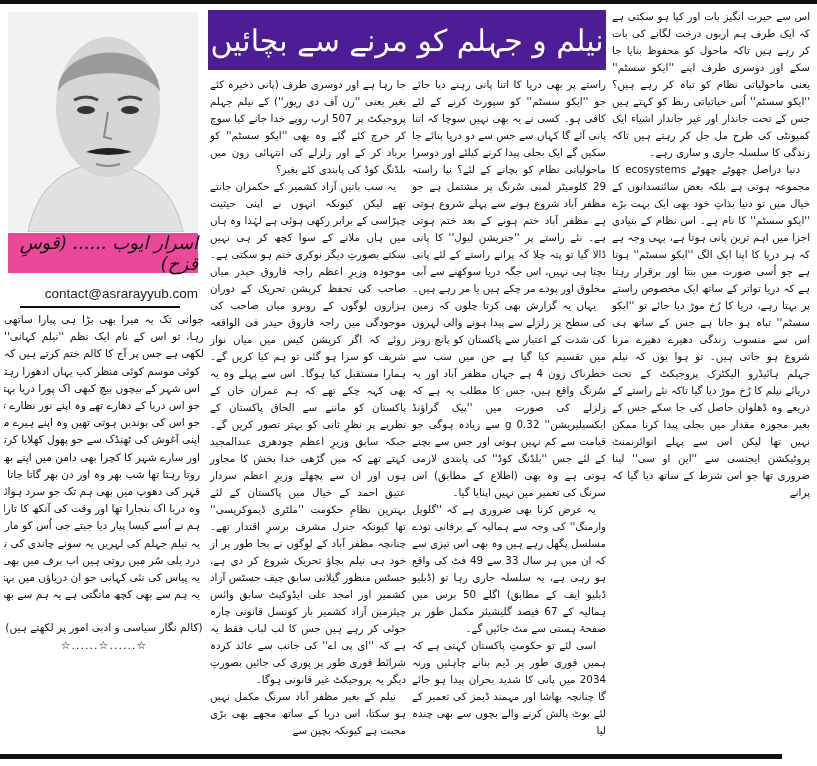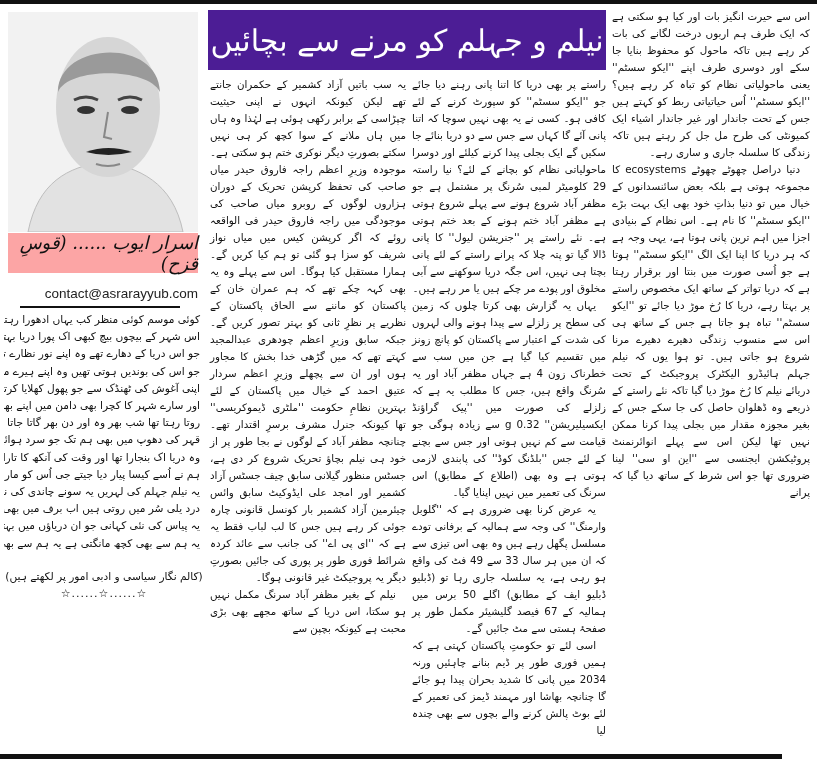--- a/index.html
+++ b/index.html
@@ -4,21 +4,21 @@
 <style>
   html, body { margin: 0; padding: 0; background: #ffffff; }
   body { width: 817px; height: 766px; position: relative; overflow: hidden; font-family: "DejaVu Sans", sans-serif; color: #111; }
   .rule-top { position: absolute; left: 0; top: 0; width: 817px; height: 4px; background: #111; }
   .rule-bottom { position: absolute; left: 0; top: 754px; width: 782px; height: 5px; background: #111; }
 
   
   .author-col { position: absolute; left: 0; top: 6px; width: 205px; height: 745px; }
   .photo { position: absolute; left: 8px; top: 6px; width: 190px; height: 220px; background: linear-gradient(180deg, #f4f4f4 0%, #e9e9e9 60%, #f6f6f6 100%); overflow: hidden; }
   .photo svg { width: 100%; height: 100%; display: block; }
-  .byline-box { position: absolute; left: 8px; top: 227px; width: 190px; height: 40px; background: #fca5a5; display: flex; align-items: center; justify-content: center; direction: rtl; font-family: "DejaVu Serif", serif; font-size: 18px; font-style: italic; }
+  .byline-box { position: absolute; left: 8px; top: 227px; width: 190px; height: 40px; background: #ec4899; display: flex; align-items: center; justify-content: center; direction: rtl; font-family: "DejaVu Serif", serif; font-size: 18px; font-style: italic; }
   .email { position: absolute; left: 8px; top: 280px; width: 190px; text-align: right; font-family: "Liberation Sans", sans-serif; font-size: 13.5px; color: #222; }
   .email-rule { position: absolute; left: 20px; top: 300px; width: 160px; height: 2px; background: #111; }
   .poem { position: absolute; left: 4px; top: 305px; width: 200px; direction: rtl; text-align: right; font-size: 10.6px; line-height: 17.2px; }
   .poem .intro { text-align: justify; }
   .poem .verse { text-align: right; padding-right: 4px; white-space: nowrap; overflow: hidden; }
   .poem .note { text-align: center; margin-top: 16px; }
   .poem .stars { text-align: center; font-size: 11px; letter-spacing: 1px; direction: ltr; }
 
   
   .banner { position: absolute; left: 208px; top: 10px; width: 398px; height: 60px; background: #4c1d95; color: #fff; display: flex; align-items: center; justify-content: center; direction: rtl; font-family: "DejaVu Serif", serif; font-size: 30px; }
@@ -49,20 +49,21 @@
       <path d="M110 88 Q122 82 134 88" stroke="#444" stroke-width="3" fill="none"></path>
       <path d="M100 100 L96 125 L104 127" stroke="#888" stroke-width="2" fill="none"></path>
       <path d="M78 140 Q100 132 124 140 Q100 146 78 140 Z" fill="#222"></path>
       <path d="M88 152 Q100 156 112 152" stroke="#888" stroke-width="2" fill="none"></path>
     </svg>
   </div>
   <div class="byline-box">اسرار ایوب ...... (قوسِ قزح)</div>
   <div class="email">contact@asrarayyub.com</div>
   <div class="email-rule"></div>
   <div class="poem">
+    <div class="intro">جوانی تک یہ میرا بھی بڑا ہی پیارا ساتھی رہا، تو اس کے نام ایک نظم ''نیلم کہانی'' لکھی ہے جس پر آج کا کالم ختم کرتے ہیں کہ</div>
     <div class="verse">کوئی موسم کوئی منظر کب یہاں ادھورا رہتا تھا</div>
     <div class="verse">اس شہر کے بیچوں بیچ کبھی اک پورا دریا بہتا تھا</div>
     <div class="verse">جو اس دریا کے دھارے تھے وہ اپنے نور نظارے تھے</div>
     <div class="verse">جو اس کی بوندیں ہوتی تھیں وہ اپنے ہیرے موتی تھیں</div>
     <div class="verse">اپنی آغوش کی ٹھنڈک سے جو پھول کھلایا کرتا تھا</div>
     <div class="verse">اور سارے شہر کا کچرا بھی دامن میں اپنے بھرتا تھا</div>
     <div class="verse">روتا رہتا تھا شب بھر وہ اور دن بھر گاتا جاتا تھا</div>
     <div class="verse">قہر کی دھوپ میں بھی ہم تک جو سرد ہوائیں لاتا تھا</div>
     <div class="verse">وہ دریا اک بنجارا تھا اور وقت کی آنکھ کا تارا تھا</div>
     <div class="verse">ہم نے اُسے کیسا پیار دیا جیتے جی اُس کو مار دیا</div>
@@ -83,17 +84,18 @@
 </div>
 
 <div class="col col-mid">
   <p>راستے پر بھی دریا کا اتنا پانی رہنے دیا جائے جو ''ایکو سسٹم'' کو سپورٹ کرنے کے لئے کافی ہو۔ کسی نے یہ بھی نہیں سوچا کہ اتنا پانی آئے گا کہاں سے جس سے دو دریا بنائے جا سکیں گے ایک بجلی پیدا کرنے کیلئے اور دوسرا ماحولیاتی نظام کو بچانے کے لئے؟ نیا راستہ 29 کلومیٹر لمبی سُرنگ پر مشتمل ہے جو مظفر آباد شروع ہونے سے پہلے شروع ہوتی ہے مظفر آباد ختم ہونے کے بعد ختم ہوتی ہے۔ نئے راستے پر ''جنریشن لیول'' کا پانی ڈالا گیا تو پتہ چلا کہ پرانے راستے کے لئے پانی بچتا ہی نہیں، اس جگہ دریا سوکھنے سے آبی مخلوق اور پودے مر چکے ہیں یا مر رہے ہیں۔</p>
   <p>یہاں یہ گزارش بھی کرتا چلوں کہ زمین کی سطح پر زلزلے سے پیدا ہونے والی لہروں کی شدت کے اعتبار سے پاکستان کو پانچ زونز میں تقسیم کیا گیا ہے جن میں سب سے خطرناک زون 4 ہے جہاں مظفر آباد اور یہ سُرنگ واقع ہیں، جس کا مطلب یہ ہے کہ زلزلے کی صورت میں ''پیک گراؤنڈ ایکسیلیریشن'' 0.32 g سے زیادہ ہوگی جو قیامت سے کم نہیں ہوتی اور جس سے بچنے کے لئے جس ''بلڈنگ کوڈ'' کی پابندی لازمی ہوتی ہے وہ بھی (اطلاع کے مطابق) اس سرنگ کی تعمیر میں نہیں اپنایا گیا۔</p>
   <p>یہ عرض کرنا بھی ضروری ہے کہ ''گلوبل وارمنگ'' کی وجہ سے ہمالیہ کے برفانی تودے مسلسل پگھل رہے ہیں وہ بھی اس تیزی سے کہ ان میں ہر سال 33 سے 49 فٹ کی واقع ہو رہی ہے، یہ سلسلہ جاری رہا تو (ڈبلیو ڈبلیو ایف کے مطابق) اگلے 50 برس میں ہمالیہ کے 67 فیصد گلیشیئر مکمل طور پر صفحۂ ہستی سے مٹ جائیں گے۔</p>
   <p>اسی لئے تو حکومتِ پاکستان کہتی ہے کہ ہمیں فوری طور پر ڈیم بنانے چاہئیں ورنہ 2034 میں پانی کا شدید بحران پیدا ہو جائے گا چنانچہ بھاشا اور مہمند ڈیمز کی تعمیر کے لئے بوٹ پالش کرنے والے بچوں سے بھی چندہ لیا</p>
 </div>
 
 <div class="col col-left">
+  <p>جا رہا ہے اور دوسری طرف (پانی ذخیرہ کئے بغیر یعنی ''رن آف دی ریور'') کے نیلم جہلم پروجیکٹ پر 507 ارب روپے خدا جانے کیا سوچ کر خرچ کئے گئے وہ بھی ''ایکو سسٹم'' کو برباد کر کے اور زلزلے کی انتہائی زون میں بلڈنگ کوڈ کی پابندی کئے بغیر؟</p>
   <p>یہ سب باتیں آزاد کشمیر کے حکمران جانتے تھے لیکن کیونکہ انہوں نے اپنی حیثیت چپڑاسی کے برابر رکھی ہوئی ہے لہٰذا وہ ہاں میں ہاں ملانے کے سوا کچھ کر ہی نہیں سکتے بصورتِ دیگر نوکری ختم ہو سکتی ہے۔ موجودہ وزیرِ اعظم راجہ فاروق حیدر میاں صاحب کی تحفظ کرپشن تحریک کے دوران ہزاروں لوگوں کے روبرو میاں صاحب کی موجودگی میں راجہ فاروق حیدر فی الواقعہ روئے کہ اگر کرپشن کیس میں میاں نواز شریف کو سزا ہو گئی تو ہم کیا کریں گے۔ ہمارا مستقبل کیا ہوگا۔ اس سے پہلے وہ یہ بھی کہہ چکے تھے کہ ہم عمران خان کے پاکستان کو ماننے سے الحاق پاکستان کے نظریے پر نظرِ ثانی کو بہتر تصور کریں گے۔ جبکہ سابق وزیرِ اعظم چودھری عبدالمجید کہتے تھے کہ میں گڑھی خدا بخش کا مجاور ہوں اور ان سے پچھلے وزیرِ اعظم سردار عتیق احمد کے خیال میں پاکستان کے لئے بہترین نظامِ حکومت ''ملٹری ڈیموکریسی'' تھا کیونکہ جنرل مشرف برسرِ اقتدار تھے۔ چنانچہ مظفر آباد کے لوگوں نے بجا طور پر از خود ہی نیلم بچاؤ تحریک شروع کر دی ہے، جسٹس منظور گیلانی سابق چیف جسٹس آزاد کشمیر اور امجد علی ایڈوکیٹ سابق وائس چیئرمین آزاد کشمیر بار کونسل قانونی چارہ جوئی کر رہے ہیں جس کا لب لباب فقط یہ ہے کہ ''ای پی اے'' کی جانب سے عائد کردہ شرائط فوری طور پر پوری کی جائیں بصورتِ دیگر یہ پروجیکٹ غیر قانونی ہوگا۔</p>
   <p>نیلم کے بغیر مظفر آباد سرنگ مکمل نہیں ہو سکتا، اس دریا کے ساتھ مجھے بھی بڑی محبت ہے کیونکہ بچپن سے</p>
 </div>
 
 <div class="rule-bottom"></div>
 
 </body></html>

